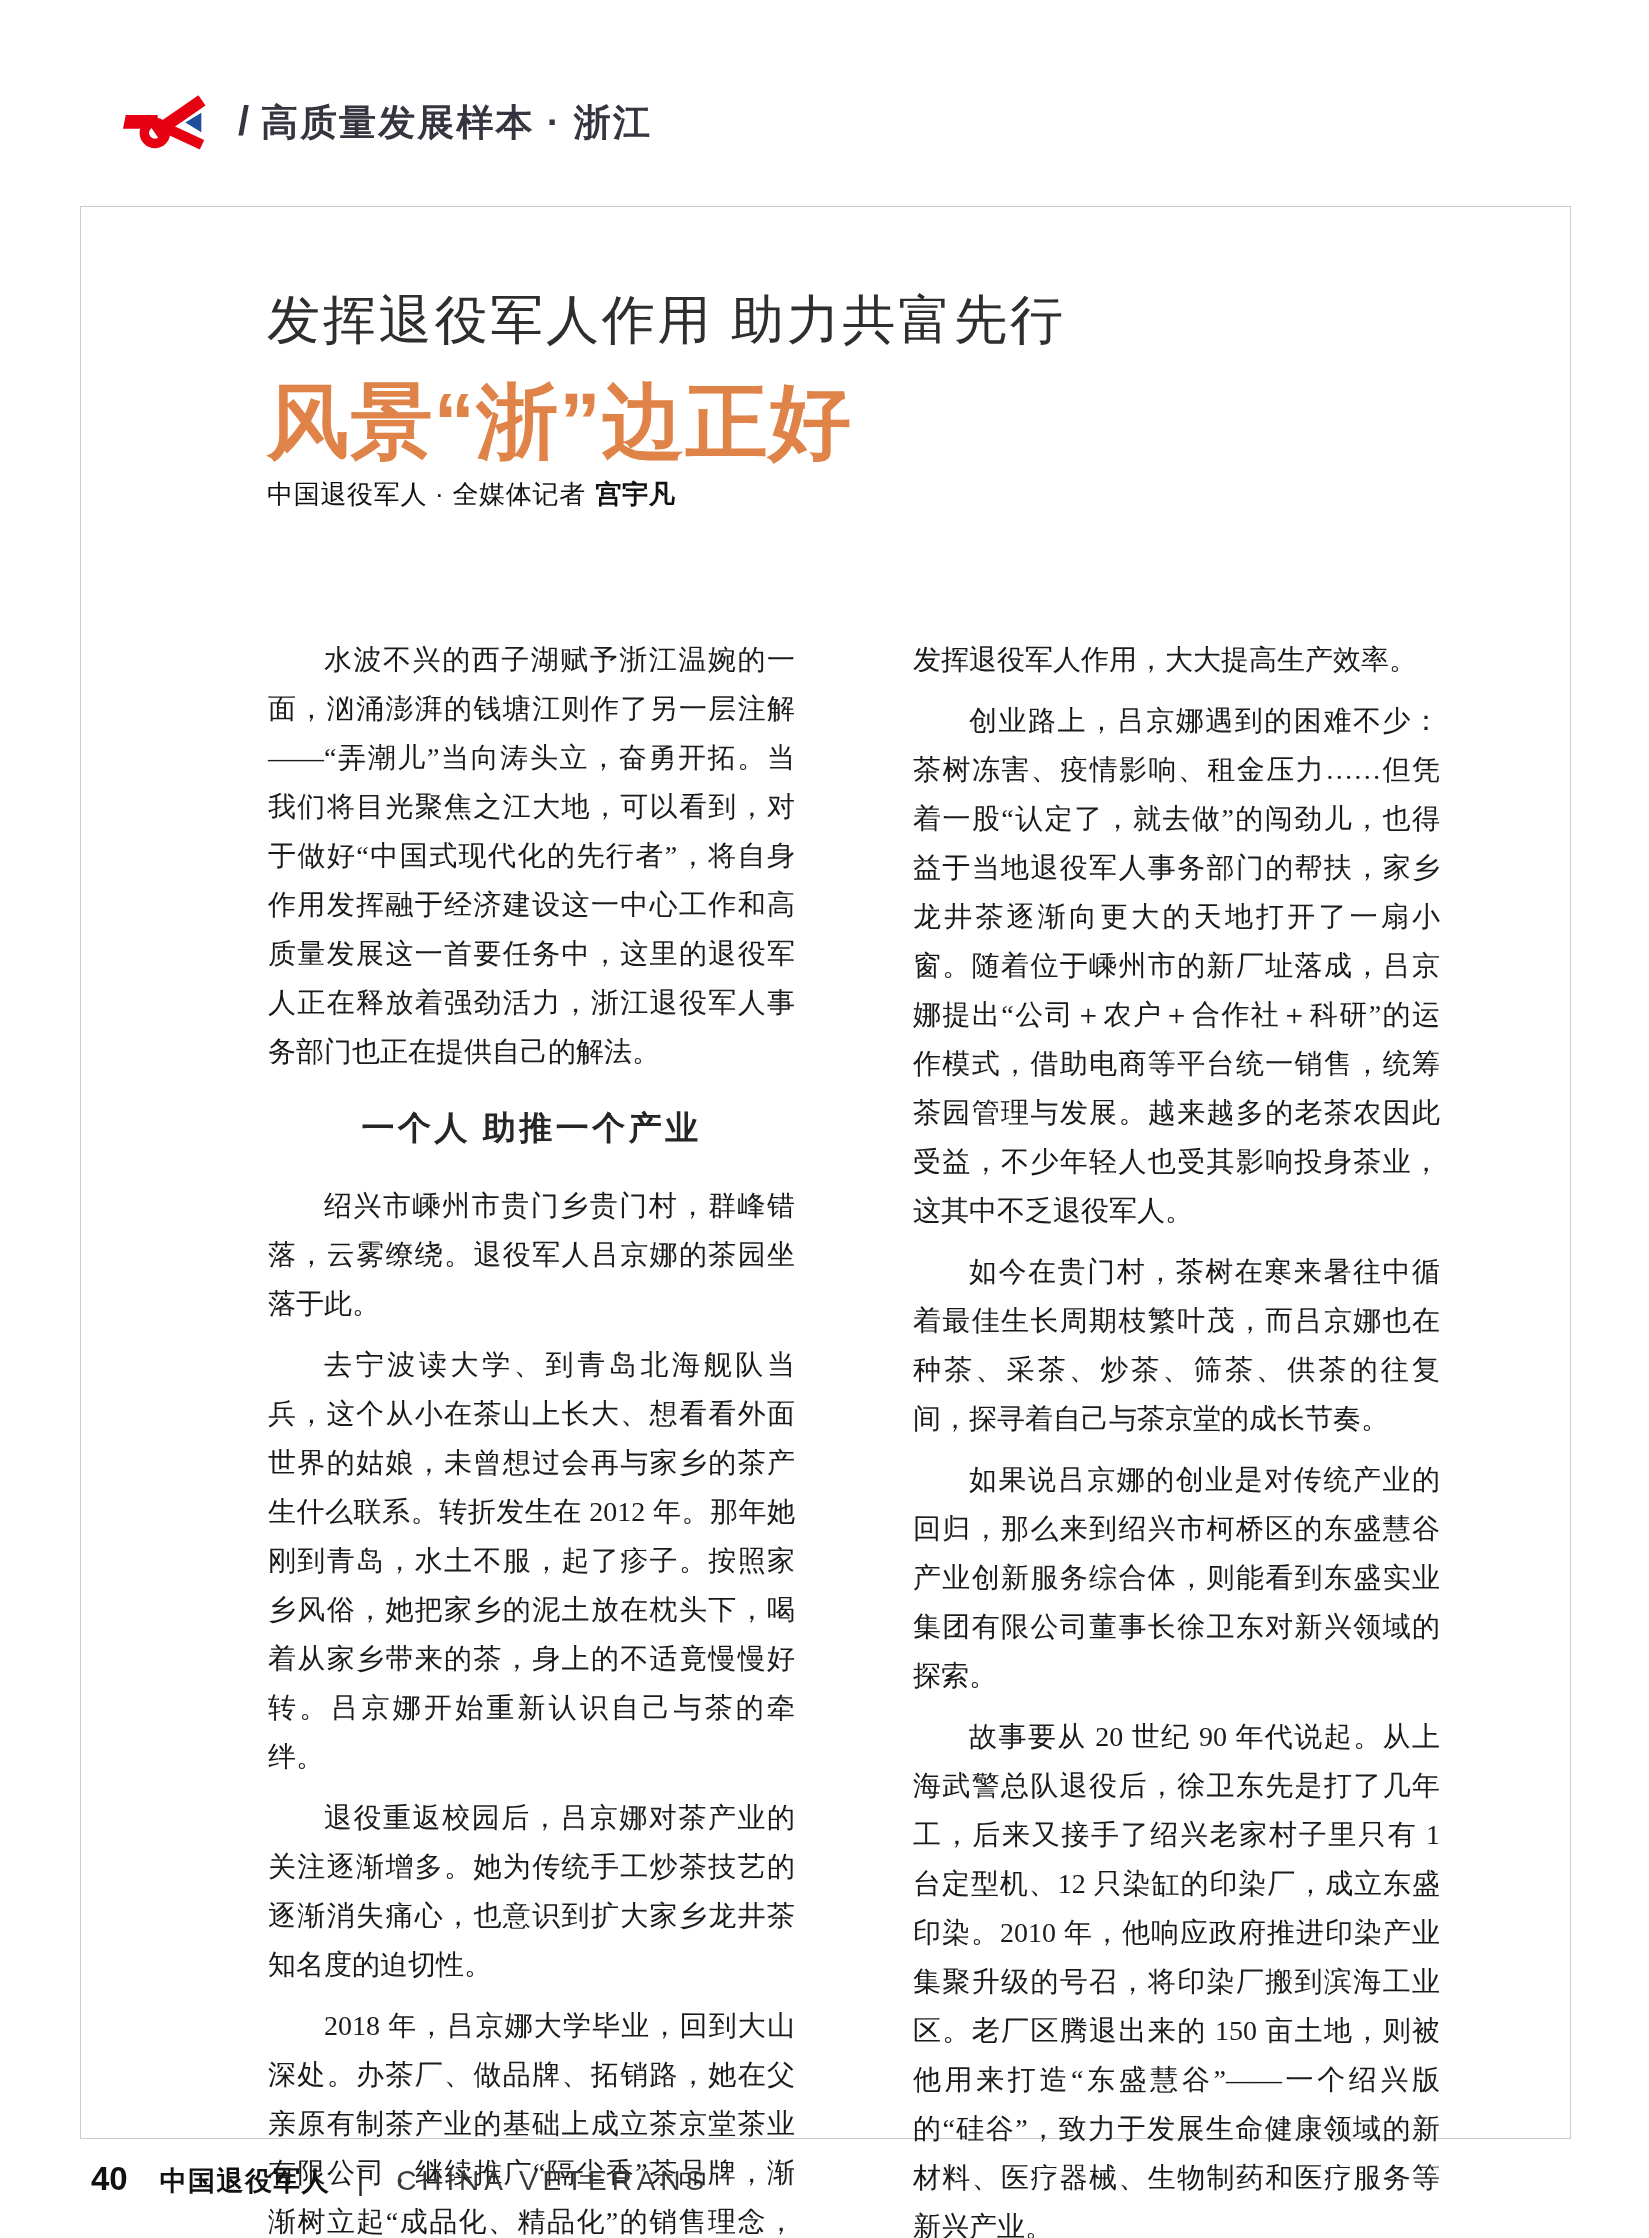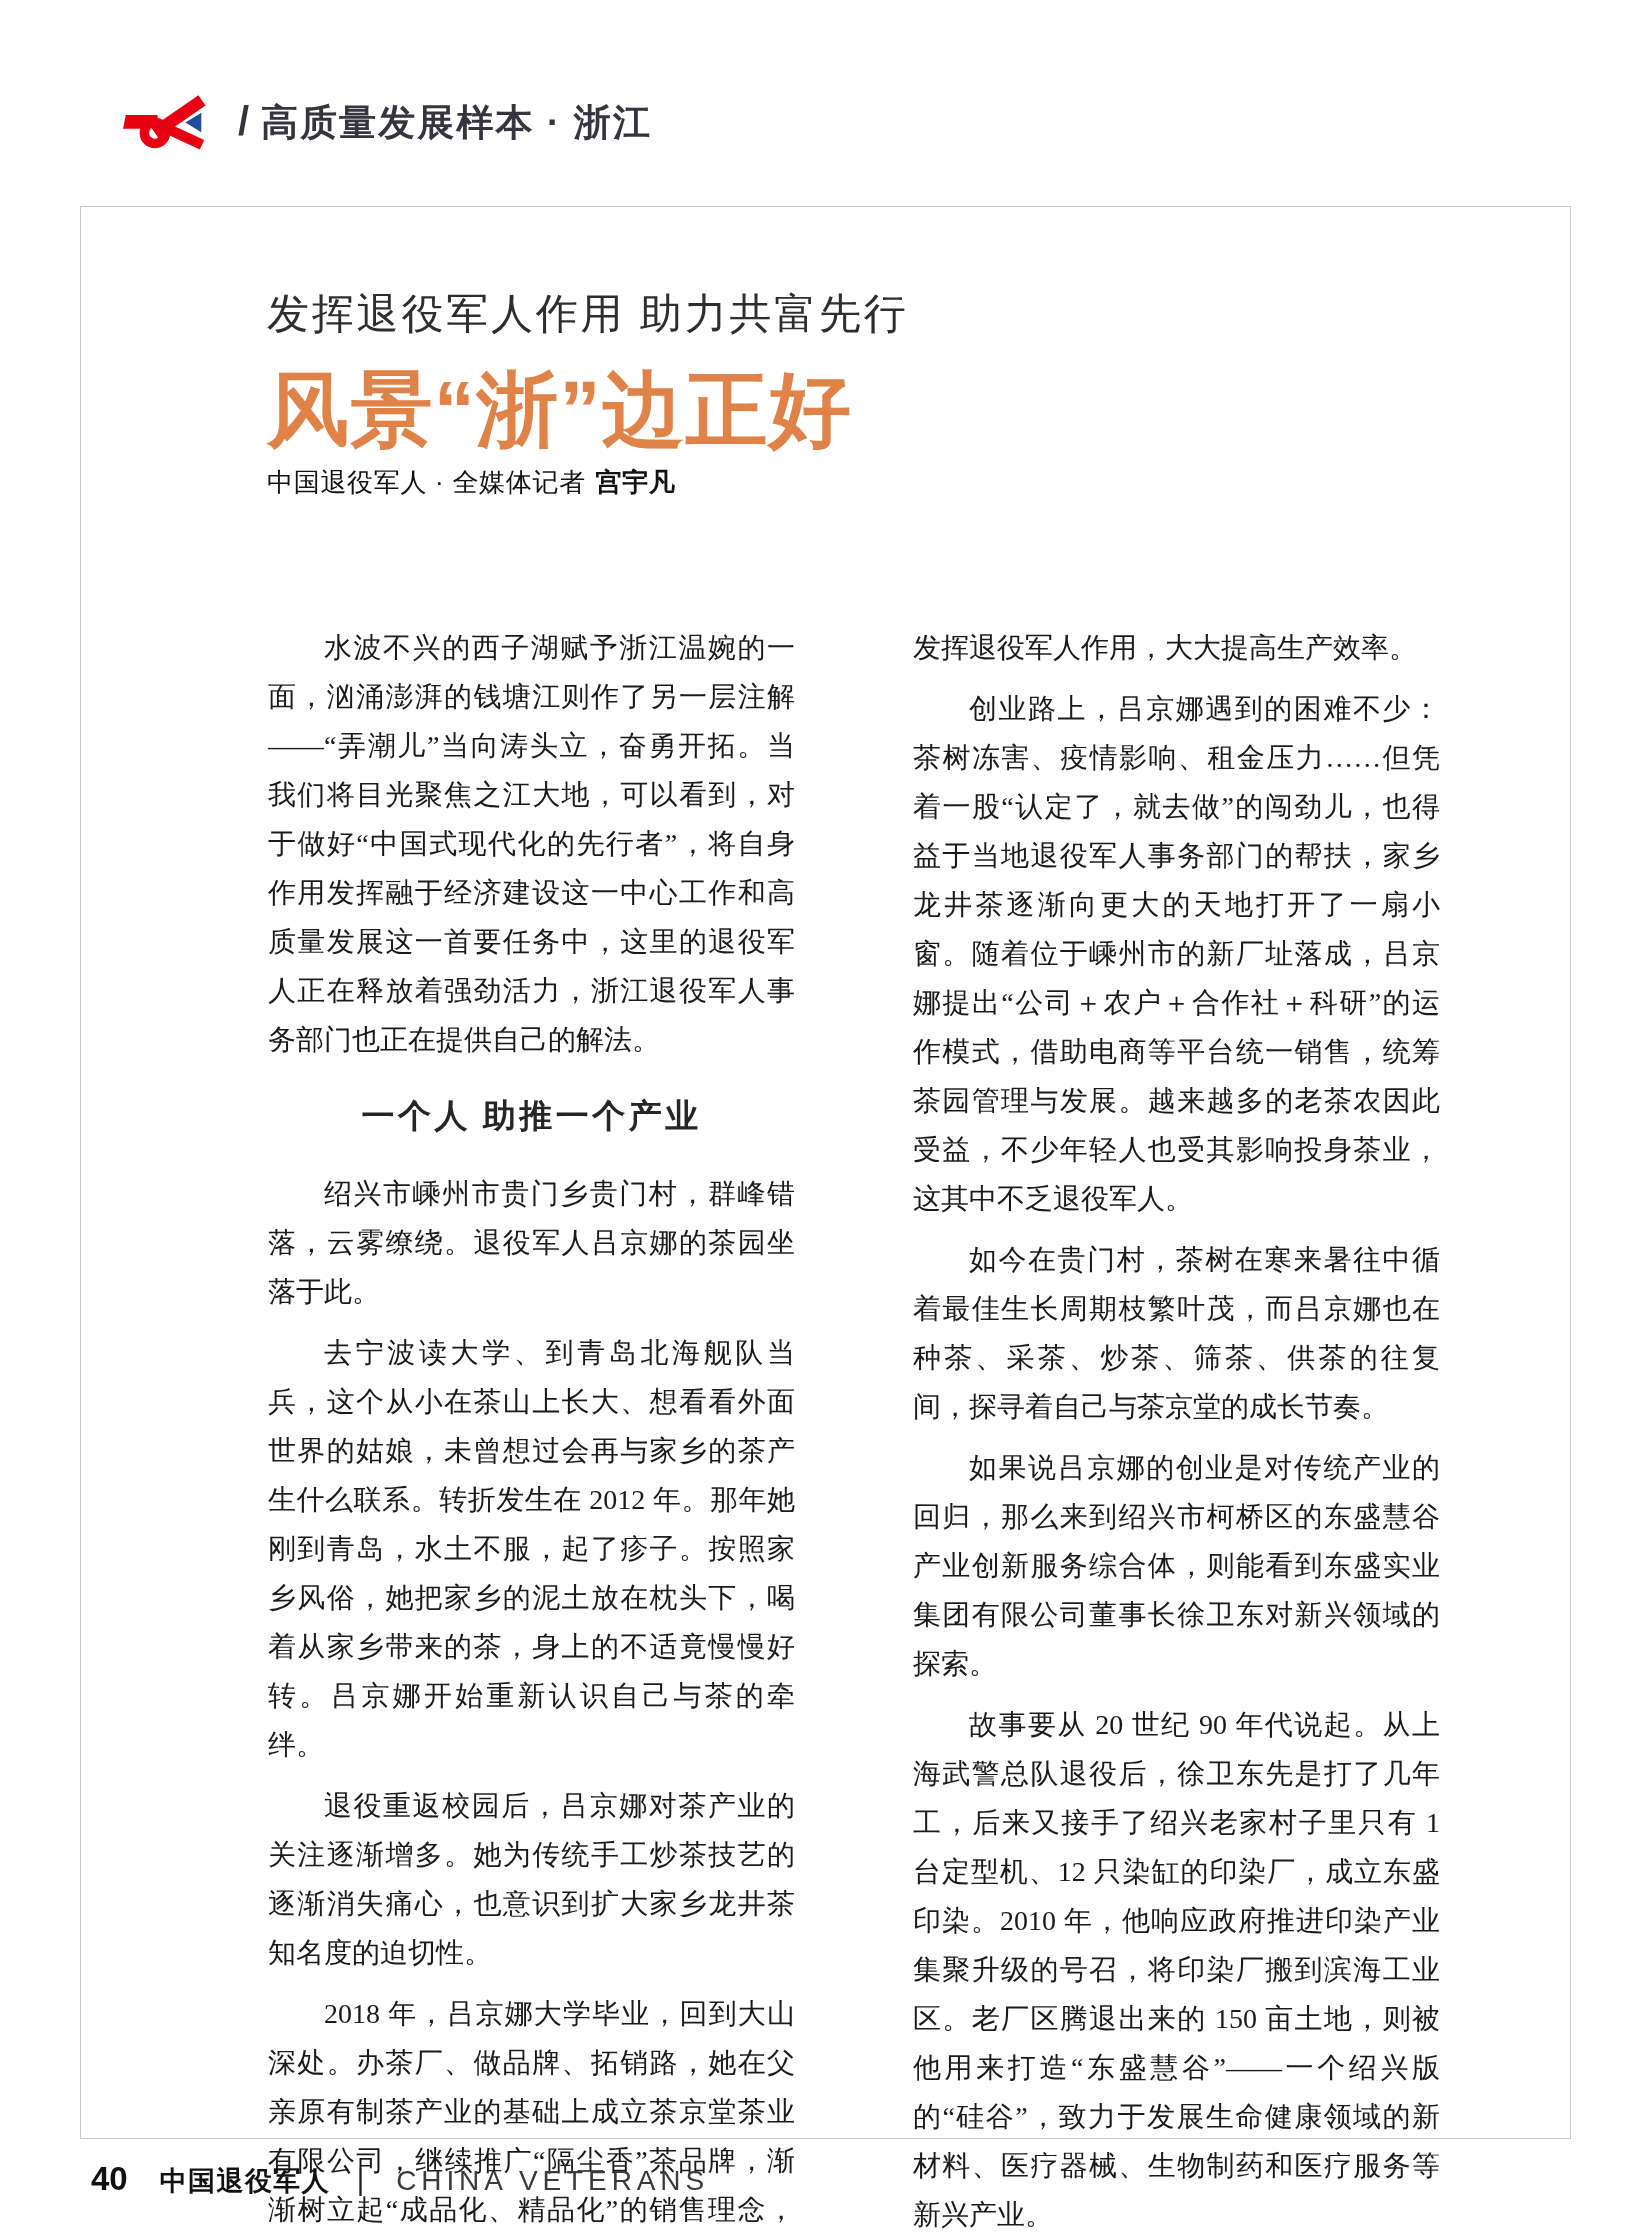--- a/index.html
+++ b/index.html
@@ -22,21 +22,21 @@
   .hdr-label .slash{font-weight:700;font-size:40px;transform:translateY(-1.4px);}
   
   .content-box{
     position:absolute;left:80px;top:206px;
     width:1491px;height:1933px;
     border:1.4px solid #cbcbcb;background:#fff;
     box-sizing:border-box;
   }
   .title-area{padding:83px 118px 0 186px;}
   .kicker{
-    font-size:42px;line-height:1.12;font-weight:400;
+    font-size:53px;line-height:1.12;font-weight:400;
     color:#2e2e2e;letter-spacing:2.8px;white-space:nowrap;
   }
   .title{
     margin:26px 0 8px 0;
     font-size:82px;line-height:1.14;font-weight:800;
     color:#E08348;letter-spacing:1.4px;white-space:nowrap;
   }
   .byline{
     font-size:26px;color:#111111;letter-spacing:0.7px;
     display:flex;align-items:baseline;gap:9.7px;

